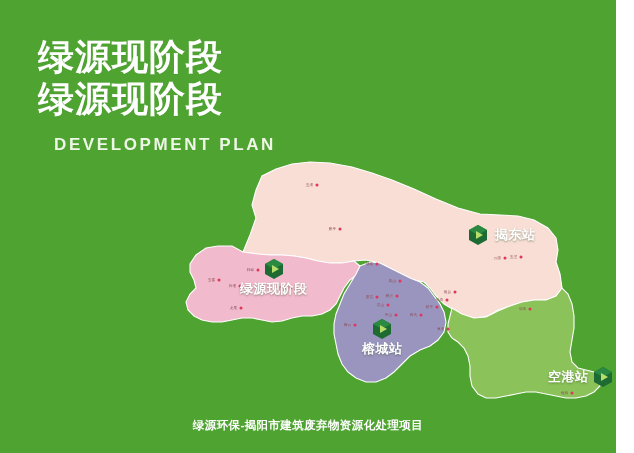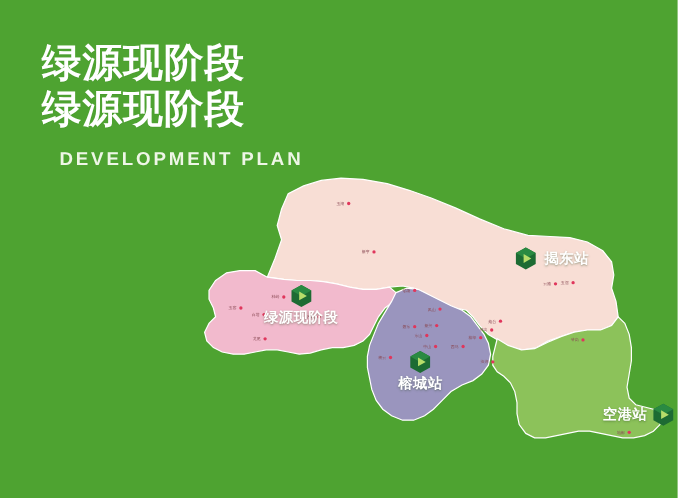--- a/index.html
+++ b/index.html
@@ -272,15 +272,16 @@
   <div class="station inline-left" style="left:524px; top:366px;margin-left:24px;">
     <span class="station-label">空港站</span>
     <svg class="pin" viewBox="0 0 20 22">
       <polygon points="10,1 19,6 19,16 10,21 1,16 1,6" fill="#1d6b33"></polygon>
       <polygon points="10,1 19,6 10,11 1,6" fill="#2a8a42"></polygon>
       <polygon points="8,7 15,11 8,15" fill="#b7dd6a"></polygon>
     </svg>
   </div>
 
   <div id="caption">
+    <div class="cap-line">绿源环保-揭阳市建筑废弃物资源化处理项目</div>
   </div>
 
 </div>
 
 </body></html>

